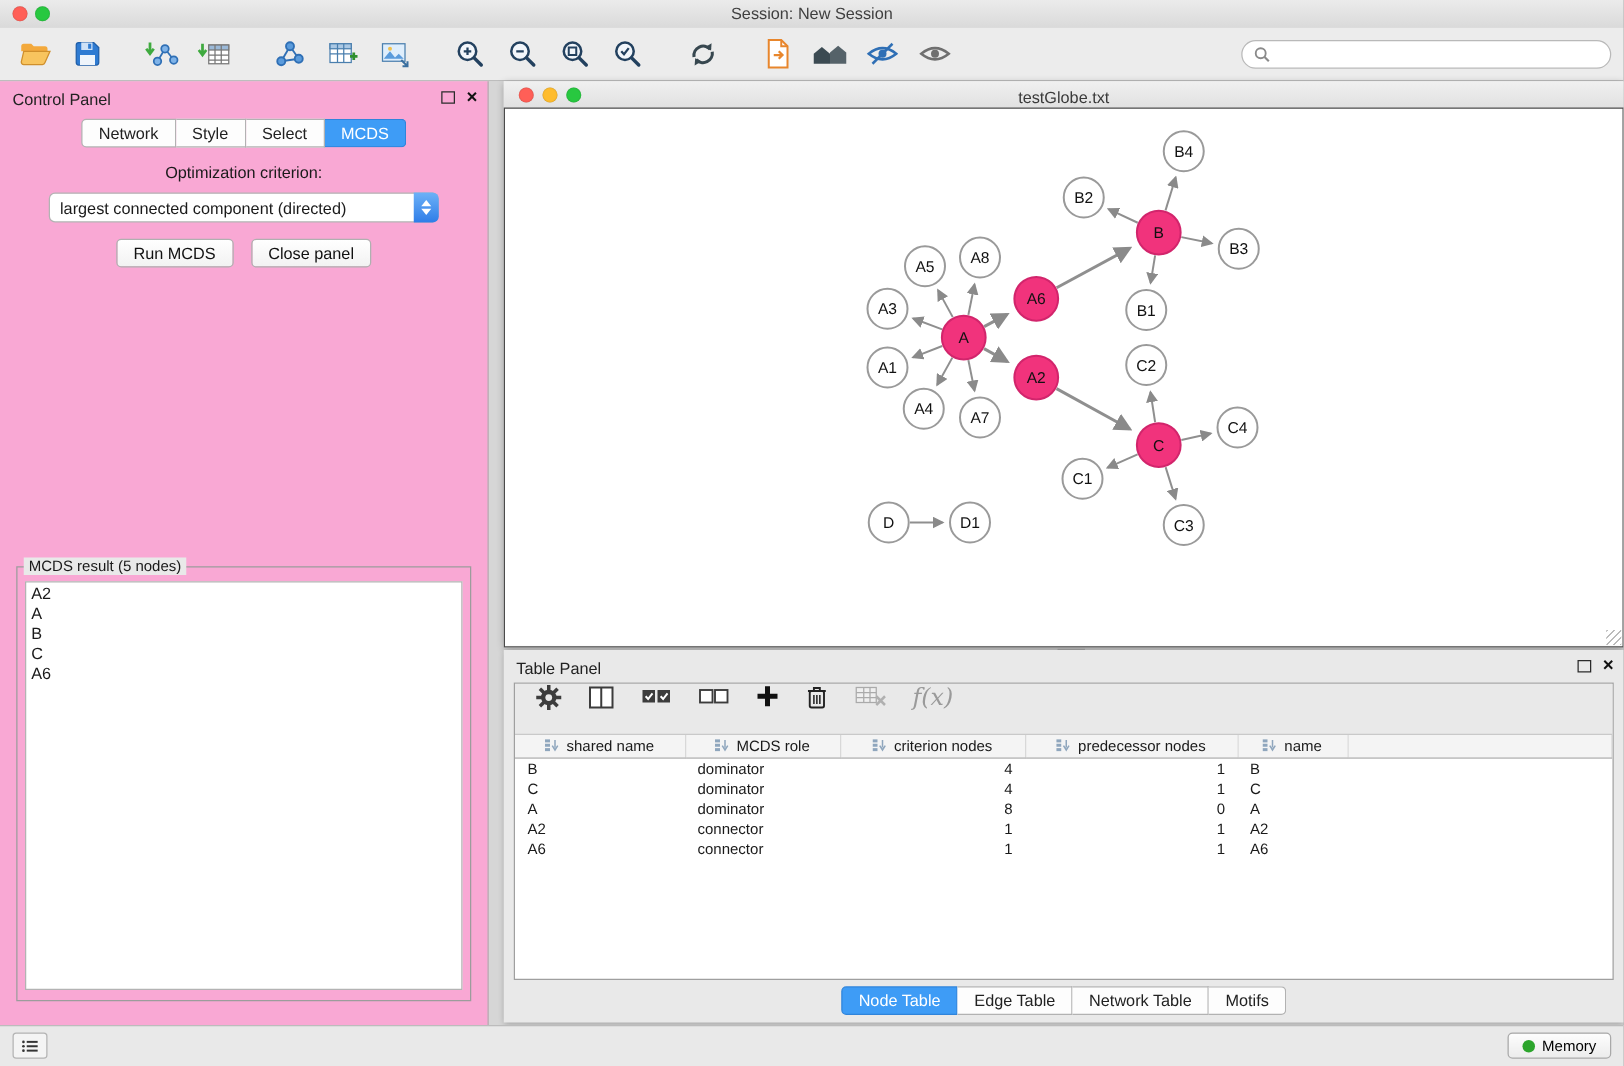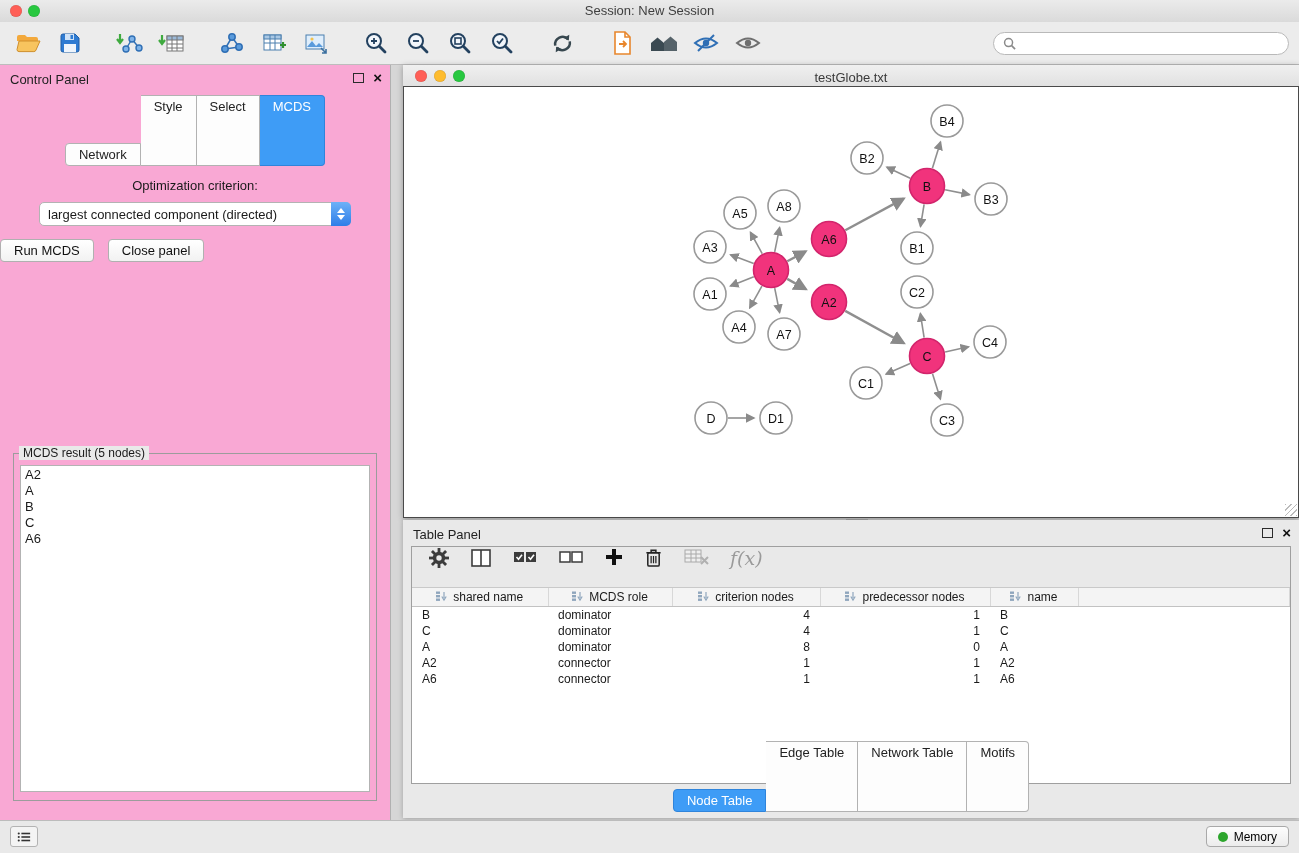--- a/index.html
+++ b/index.html
@@ -34,35 +34,35 @@
   .control-panel{position:absolute;left:0;top:0;bottom:0;width:391px;background:#f9a8d4;
     border-right:1px solid #b0b0b0;box-sizing:border-box;}
   .panel-header{position:relative;height:28px;}
   .panel-header .ph-title{position:absolute;left:10px;top:7px;font-size:13px;color:#222;}
   .ph-controls{position:absolute;right:8px;top:7px;display:flex;align-items:center;gap:9px;}
   .float-box{width:9px;height:8px;border:1.5px solid #2b2b2b;display:inline-block;}
   .close-x{font-size:15px;font-weight:bold;color:#111;line-height:12px;}
   .seg-tabs{display:flex;justify-content:center;margin-top:2px;}
   .seg-tab{border:1px solid #b2b2b2;border-left:none;background:#fdfdfd;padding:3px 13px;
     font-size:13px;color:#222;white-space:nowrap;}
-  .seg-tab:first-child{border-left:1px solid #b2b2b2;border-radius:4px 0 0 4px;margin-top:48px;}
+  .seg-tab:first-child{border-left:1px solid #b2b2b2;border-radius:4px 0 0 4px;}
   .seg-tab:last-child{border-radius:0 4px 4px 0;}
   .seg-tab.active{background:var(--accent);border-color:#2f84db;color:#fff;}
   .opt-label{text-align:center;font-size:13px;margin-top:12px;}
   .dropdown{width:312px;height:24px;margin:9px auto 0;background:#fff;border:1px solid #b3b3b3;
     border-radius:5px;position:relative;display:flex;align-items:center;font-size:13px;
     padding-left:8px;box-sizing:border-box;}
   .dropdown .stepper{position:absolute;right:-1px;top:-1px;bottom:-1px;width:20px;
     background:linear-gradient(#6db1f7,#2e7de8);border-radius:0 5px 5px 0;
     display:flex;flex-direction:column;align-items:center;justify-content:center;gap:2px;}
   .tri-up{width:0;height:0;border-left:4px solid transparent;border-right:4px solid transparent;
     border-bottom:5px solid #fff;}
   .tri-down{width:0;height:0;border-left:4px solid transparent;border-right:4px solid transparent;
     border-top:5px solid #fff;}
-  .cp-buttons{display:flex;gap:14px;margin-top:13px;}
+  .cp-buttons{display:flex;justify-content:center;gap:14px;margin-top:13px;}
   .btn{background:linear-gradient(#ffffff,#f2f2f2);border:1px solid #b0b0b0;border-radius:4px;
     font-size:13px;padding:3px 13px;color:#111;font-family:"Liberation Sans",sans-serif;}
   .result-group{position:absolute;left:13px;right:13px;top:388px;bottom:20px;border:1px solid #9c9c9c;}
   .result-legend{position:absolute;top:-8px;left:5px;background:#e9e9e9;padding:0 4px;font-size:12px;}
   .result-inner{position:absolute;top:11px;left:6px;right:6px;bottom:8px;background:#fff;
     border:1px solid #b3b3b3;font-size:13px;padding:1px 4px;overflow:auto;}
   .result-item{height:16px;line-height:16px;}
 
   
   .desktop{position:absolute;left:392px;right:0;top:0;bottom:0;background:#d6d6d6;}

